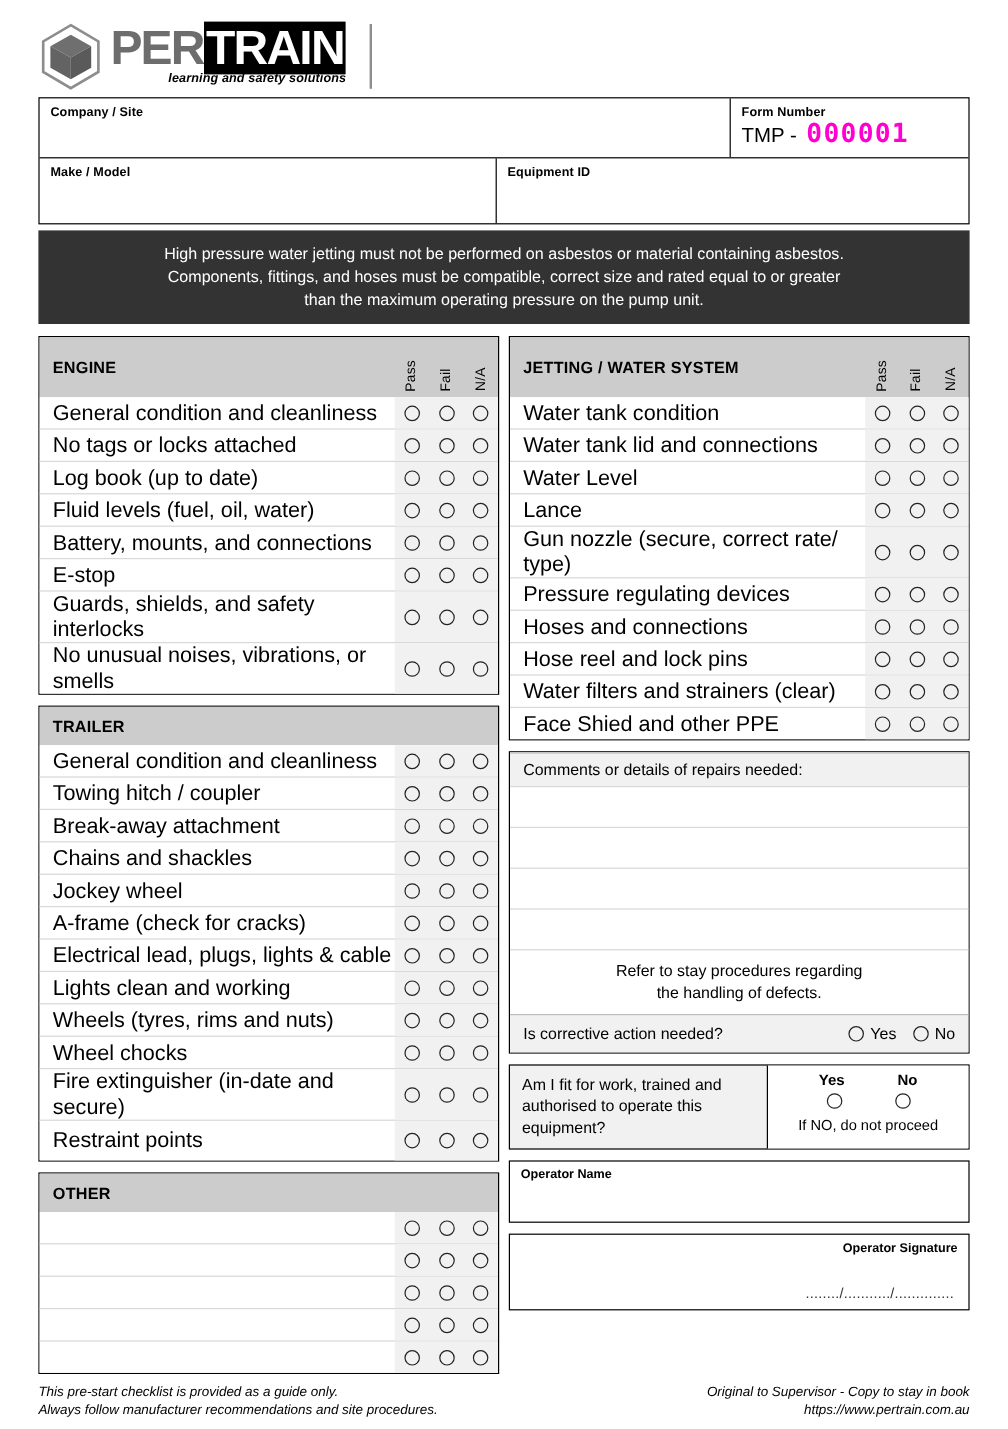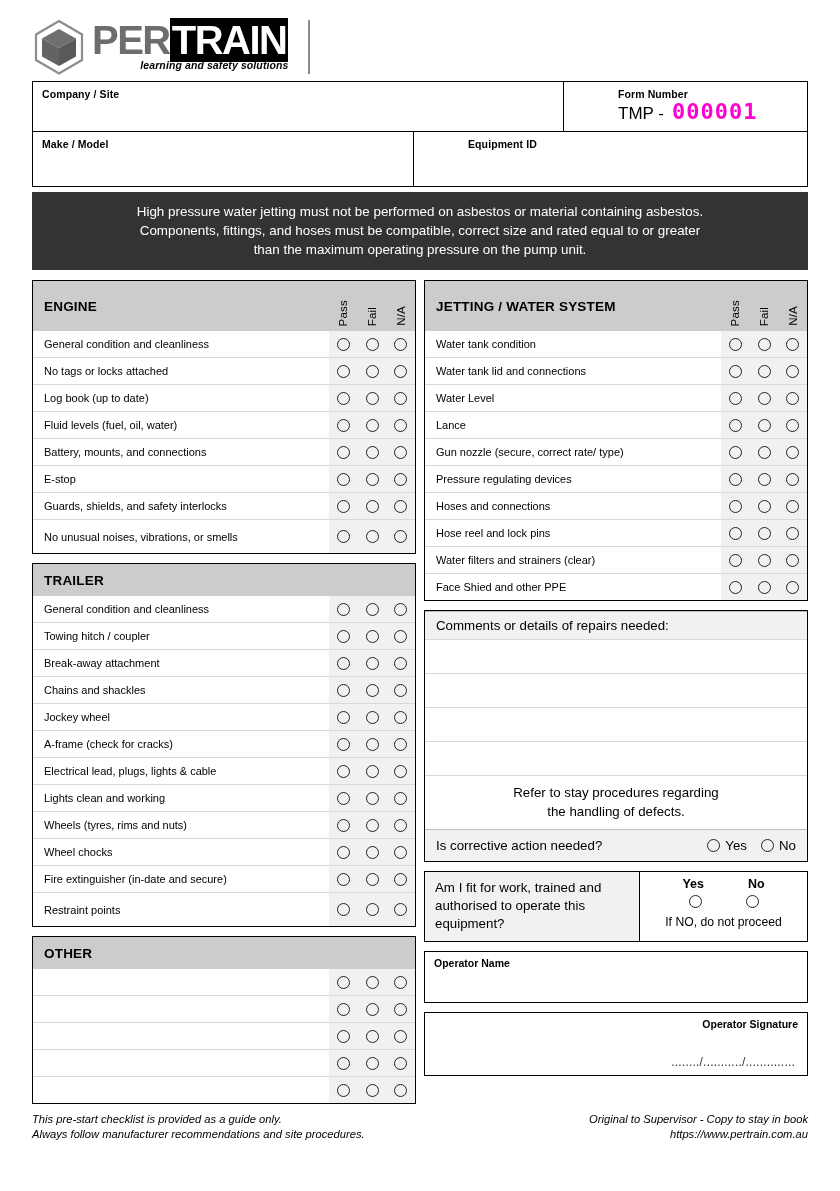--- a/index.html
+++ b/index.html
@@ -20,21 +20,21 @@
   .brand-word .per{color:#6d6d6d;}
   .brand-word .train{color:#000;background:#000;color:#fff;padding:0 2px;}
   .brand-tag{font-size:10.5px;font-style:italic;font-weight:bold;color:#000;text-align:right;margin-top:1px;letter-spacing:.1px;}
   .vrule{width:2px;background:#8d8d8d;height:54px;margin:0 17px 0 20px;}
   .titles{display:flex;flex-direction:column;justify-content:center;}
   .t-sub{font-size:15.5px;color:#4a4a4a;letter-spacing:.2px;font-family:"Liberation Sans",sans-serif;font-weight:normal;}
   .t-main{font-size:24px;font-weight:bold;letter-spacing:-.2px;margin-top:1px;white-space:nowrap;}
 
   
   .info{border:1.6px solid #000;margin-top:6px;}
-  .info-row{display:flex;gap:45px;}
+  .info-row{display:flex;}
   .info-row.r1{border-bottom:1.6px solid #000;}
   .cell{padding:6px 9px 0 9px;box-sizing:border-box;}
   .cell-lab{font-size:10.5px;font-weight:bold;letter-spacing:.1px;}
   .c-company{flex:1 1 auto;height:49px;border-right:1.6px solid #000;}
   .c-form{flex:0 0 198px;height:49px;}
   .c-make{flex:0 0 381px;height:54px;border-right:1.6px solid #000;}
   .c-equip{flex:1 1 auto;height:54px;}
   .formno{display:flex;align-items:baseline;margin-top:1px;}
   .formno .tmp{font-size:17px;}
   .formno .digits{font-family:"DejaVu Sans Mono",monospace;font-size:22px;font-weight:bold;color:#ff00d0;letter-spacing:1px;margin-left:8px;line-height:1;}
@@ -52,21 +52,21 @@
   .sec-head{display:flex;background:#cccccc;align-items:stretch;}
   .sec-head .name{flex:1 1 auto;display:flex;align-items:center;padding-left:11px;font-size:13.5px;font-weight:bold;letter-spacing:.2px;}
   .sec-head.short{height:32px;}
   .pfn{flex:0 0 86px;display:flex;}
   .pfn .v{flex:1 1 0;display:flex;align-items:flex-end;justify-content:center;padding-bottom:5px;}
   .pfn .v span{writing-mode:vertical-rl;transform:rotate(180deg);font-size:11.5px;letter-spacing:.2px;}
   .sec-head.with-pfn{height:50px;}
 
   .row{display:flex;border-top:1px solid #d8d8d8;background:#fff;}
   .row:first-of-type{border-top:none;}
-  .row .lbl{flex:1 1 auto;display:flex;align-items:center;padding-left:11px;font-size:11px;min-height:26px;}
+  .row .lbl{flex:1 1 auto;display:flex;align-items:center;padding-left:11px;font-size:18px;min-height:26px;}
   .row .opts{flex:0 0 86px;display:flex;background:#f1f1f1;align-items:center;}
   .row .opts i{flex:1 1 0;display:flex;justify-content:center;}
   .ring{display:block;width:13px;height:13px;border:1.4px solid #222;border-radius:50%;box-sizing:border-box;background:transparent;}
   .row.tall .lbl{min-height:33px;}
   .row.tall .opts{min-height:33px;}
   .row.blank .lbl{min-height:26px;}
 
   
   .cm-head{background:#cccccc;height:27px;display:flex;align-items:center;padding-left:11px;font-size:13.2px;font-weight:bold;}
   .cm-prompt{background:#f1f1f1;height:27px;display:flex;align-items:center;padding-left:11px;font-size:13.3px;border-top:1px solid #bdbdbd;}

